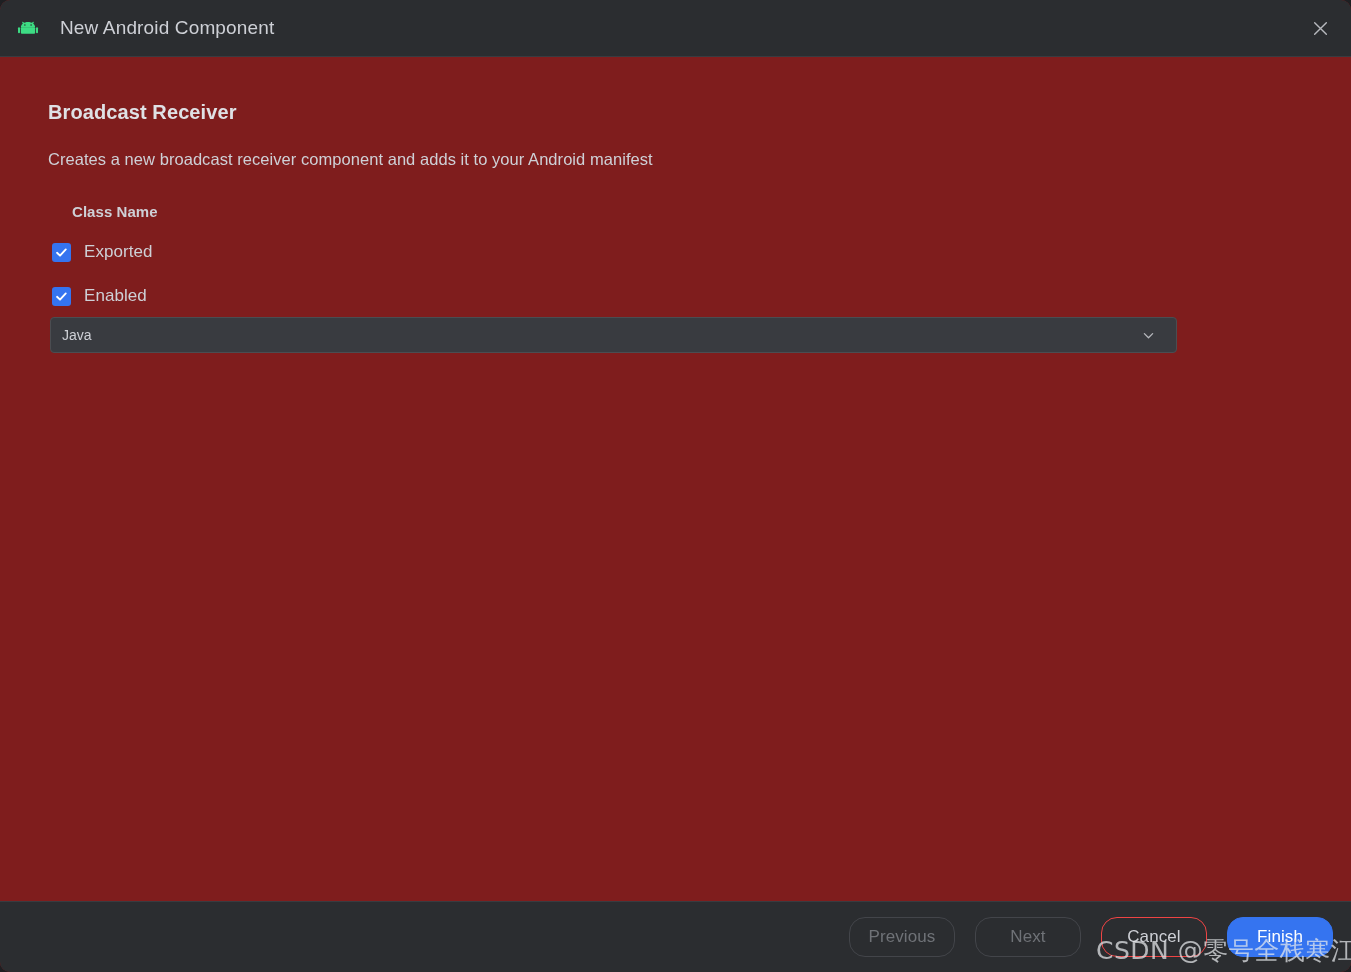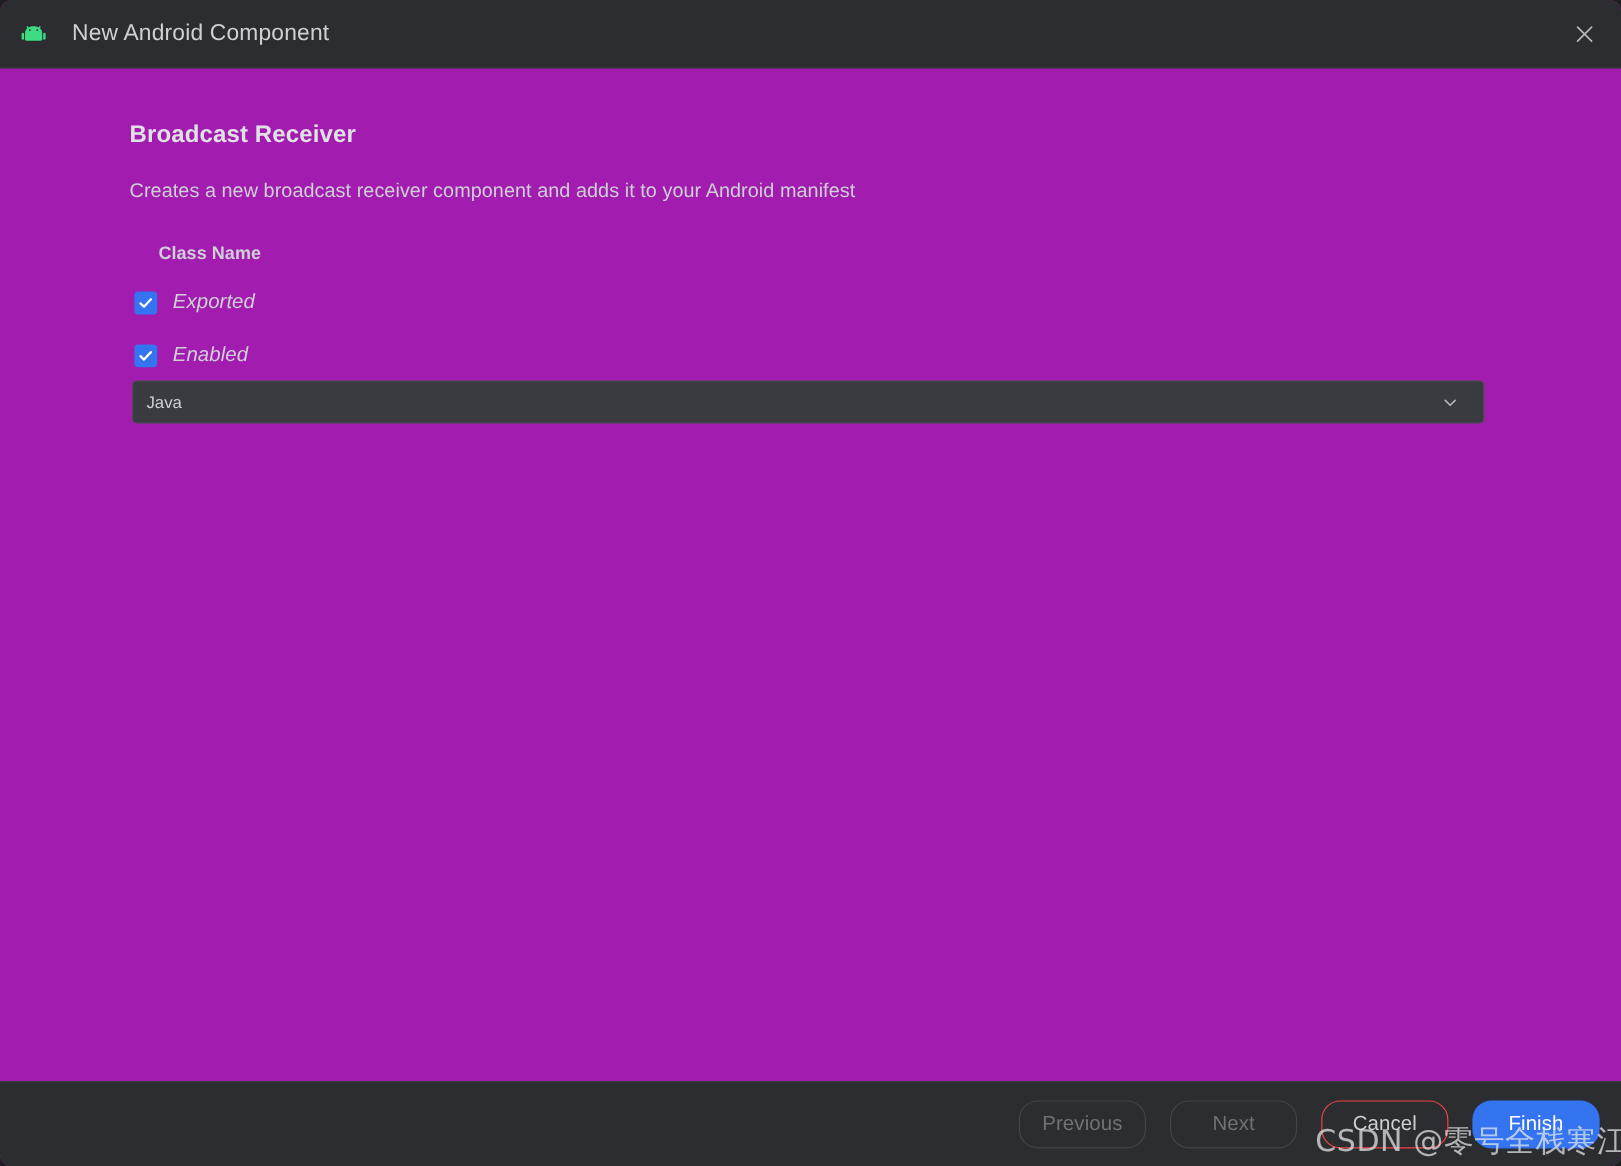--- a/index.html
+++ b/index.html
@@ -11,21 +11,21 @@
     width: 1351px;
     height: 972px;
     overflow: hidden;
     font-family: "Liberation Sans", "DejaVu Sans", sans-serif;
   }
 
   .dialog {
     position: relative;
     width: 1351px;
     height: 972px;
-    background: #a21caf;
+    background: #7f1d1d;
     border-radius: 10px;
     box-sizing: border-box;
     overflow: hidden;
     display: flex;
     flex-direction: column;
   }
 
   
   .titlebar {
     position: relative;
@@ -69,21 +69,21 @@
 
   
   .content {
     flex: 1 1 auto;
     position: relative;
     padding: 44px 0 0 0;
     box-sizing: border-box;
     overflow: hidden;
   }
   .inner {
-    padding-left: 110px;
+    padding-left: 50px;
     padding-right: 110px;
   }
 
   .section-title {
     color: #dfe1e5;
     font-size: 20px;
     font-weight: bold;
     letter-spacing: 0.1px;
     margin: 0 0 0 -2px;
   }
@@ -120,21 +120,20 @@
     cursor: text;
   }
 
   .checkrow {
     display: flex;
     align-items: center;
     margin-top: 22px;
     margin-left: 2px;
     cursor: pointer;
     width: max-content;
-    font-style: italic;
   }
   .checkrow.second { margin-top: 24px; }
   .checkbox {
     width: 19px;
     height: 19px;
     background: #3574f0;
     border-radius: 3px;
     display: flex;
     align-items: center;
     justify-content: center;

